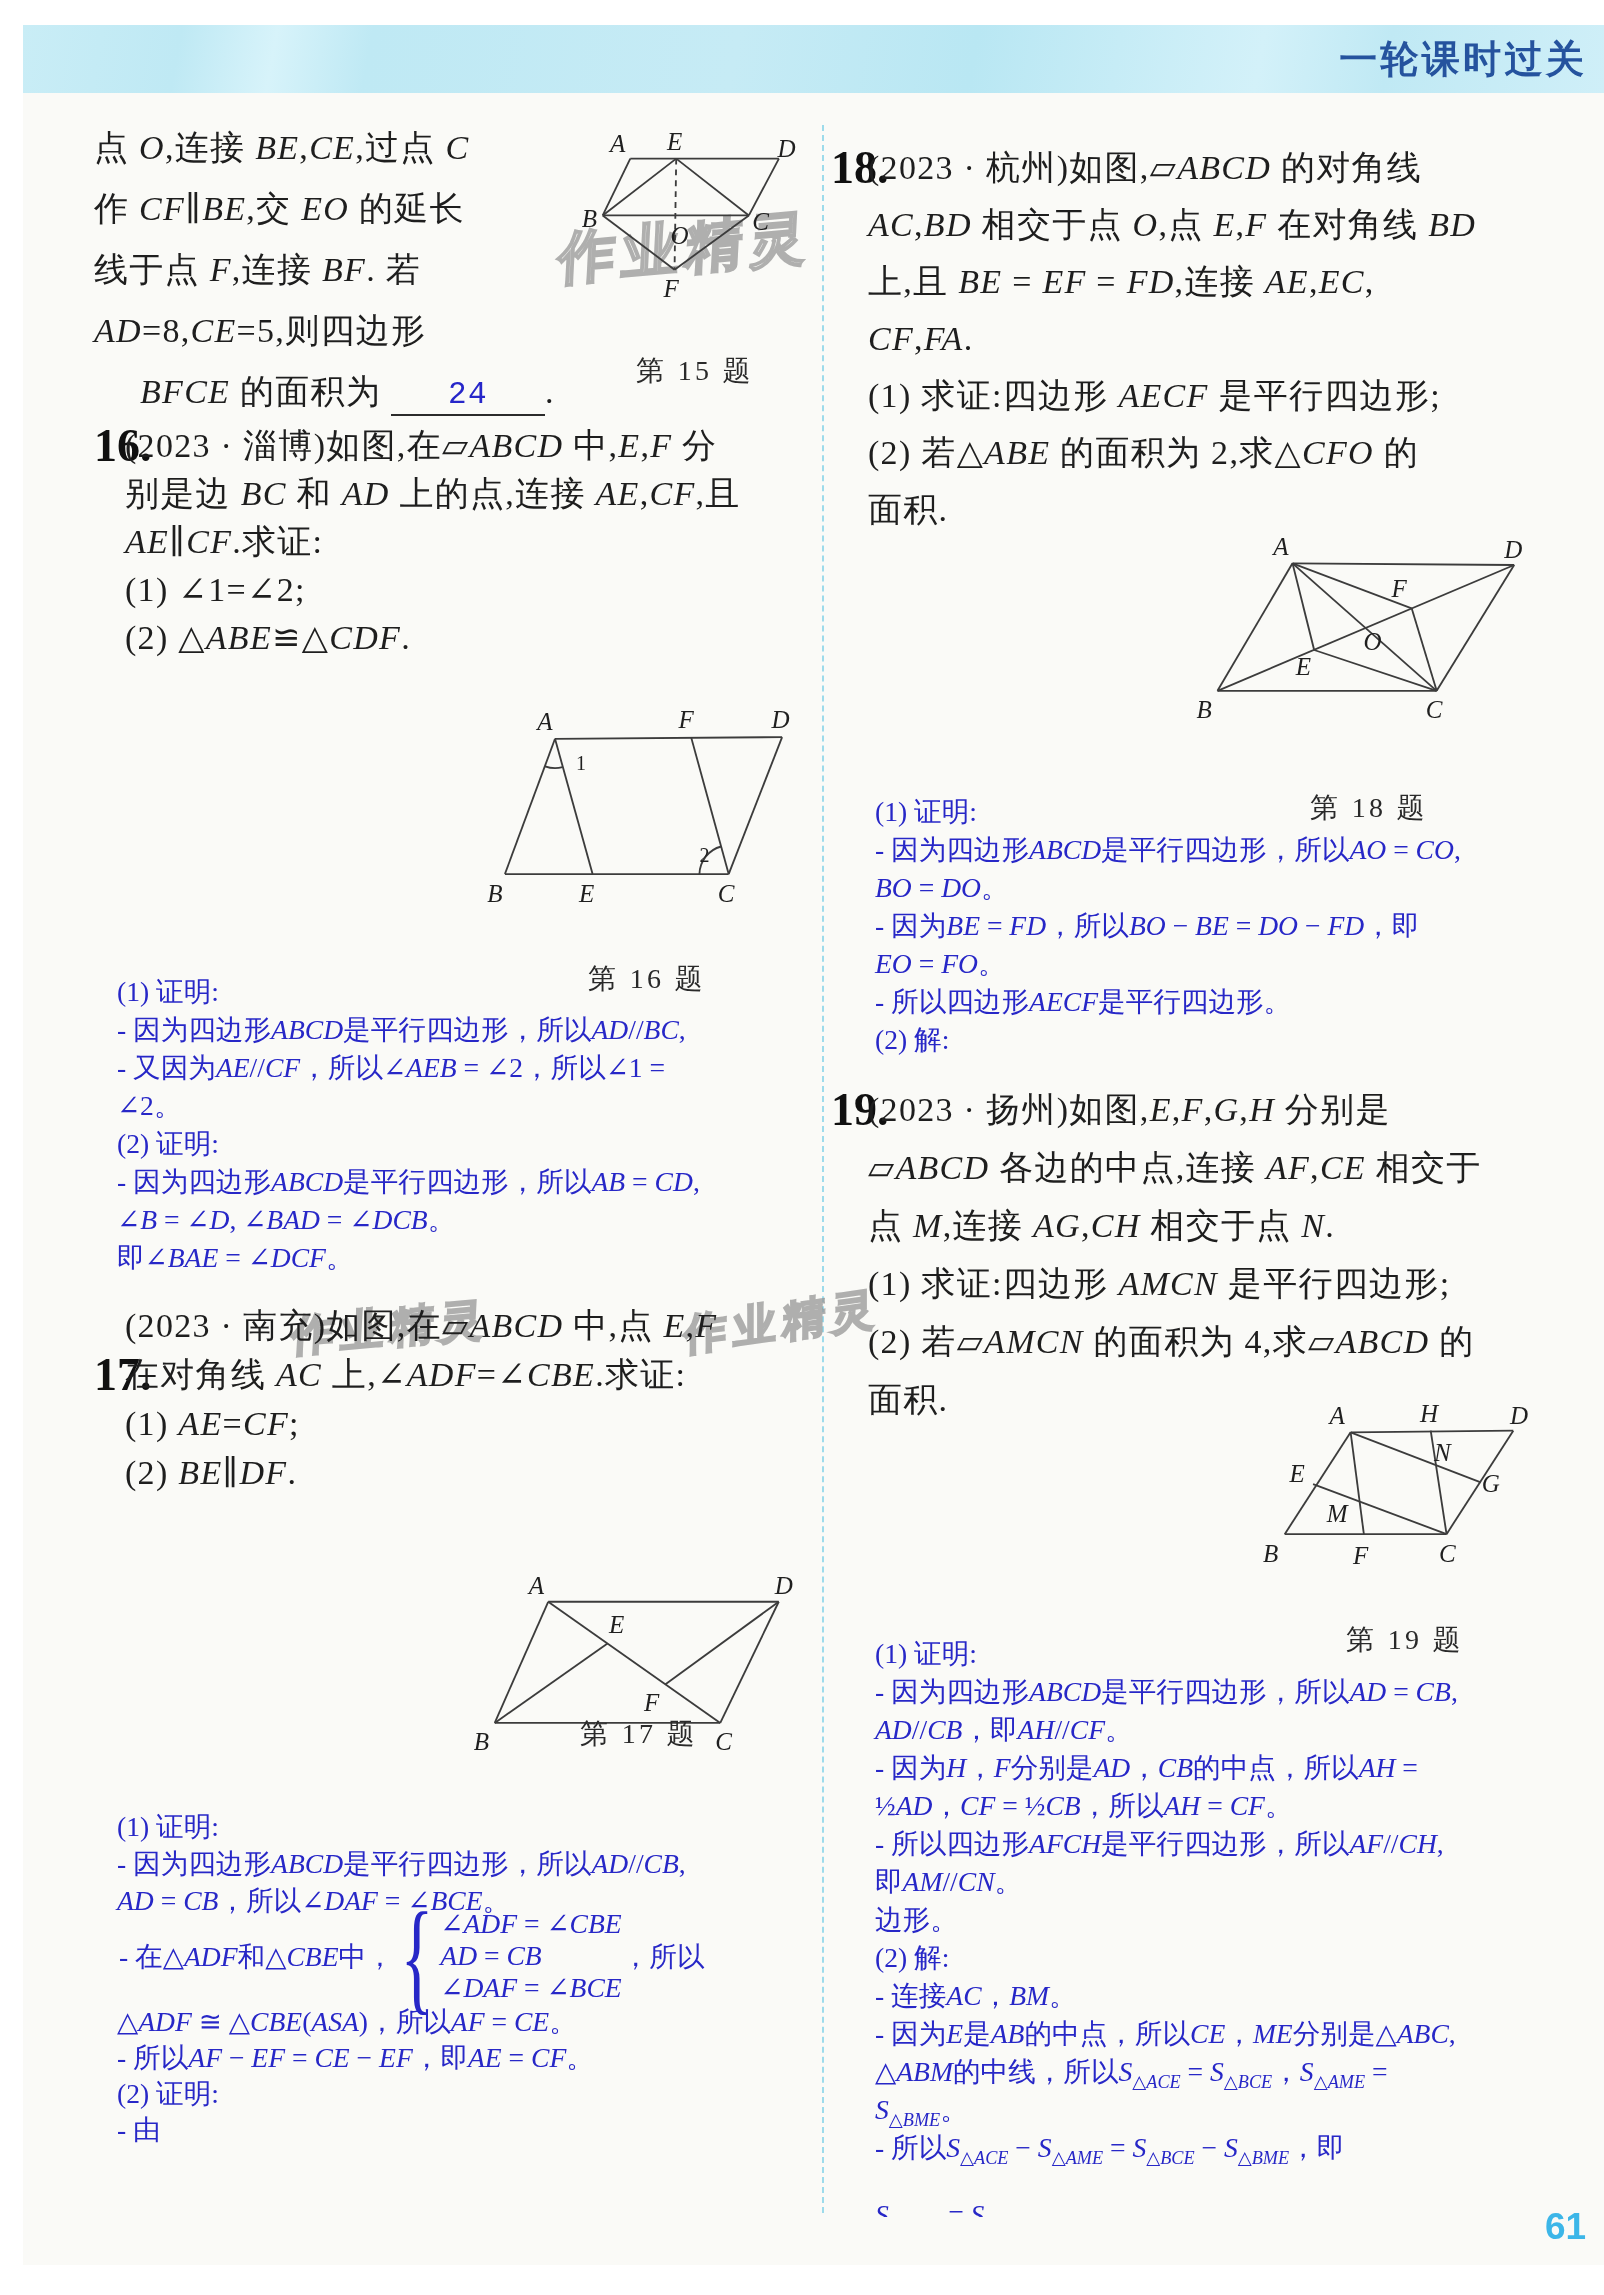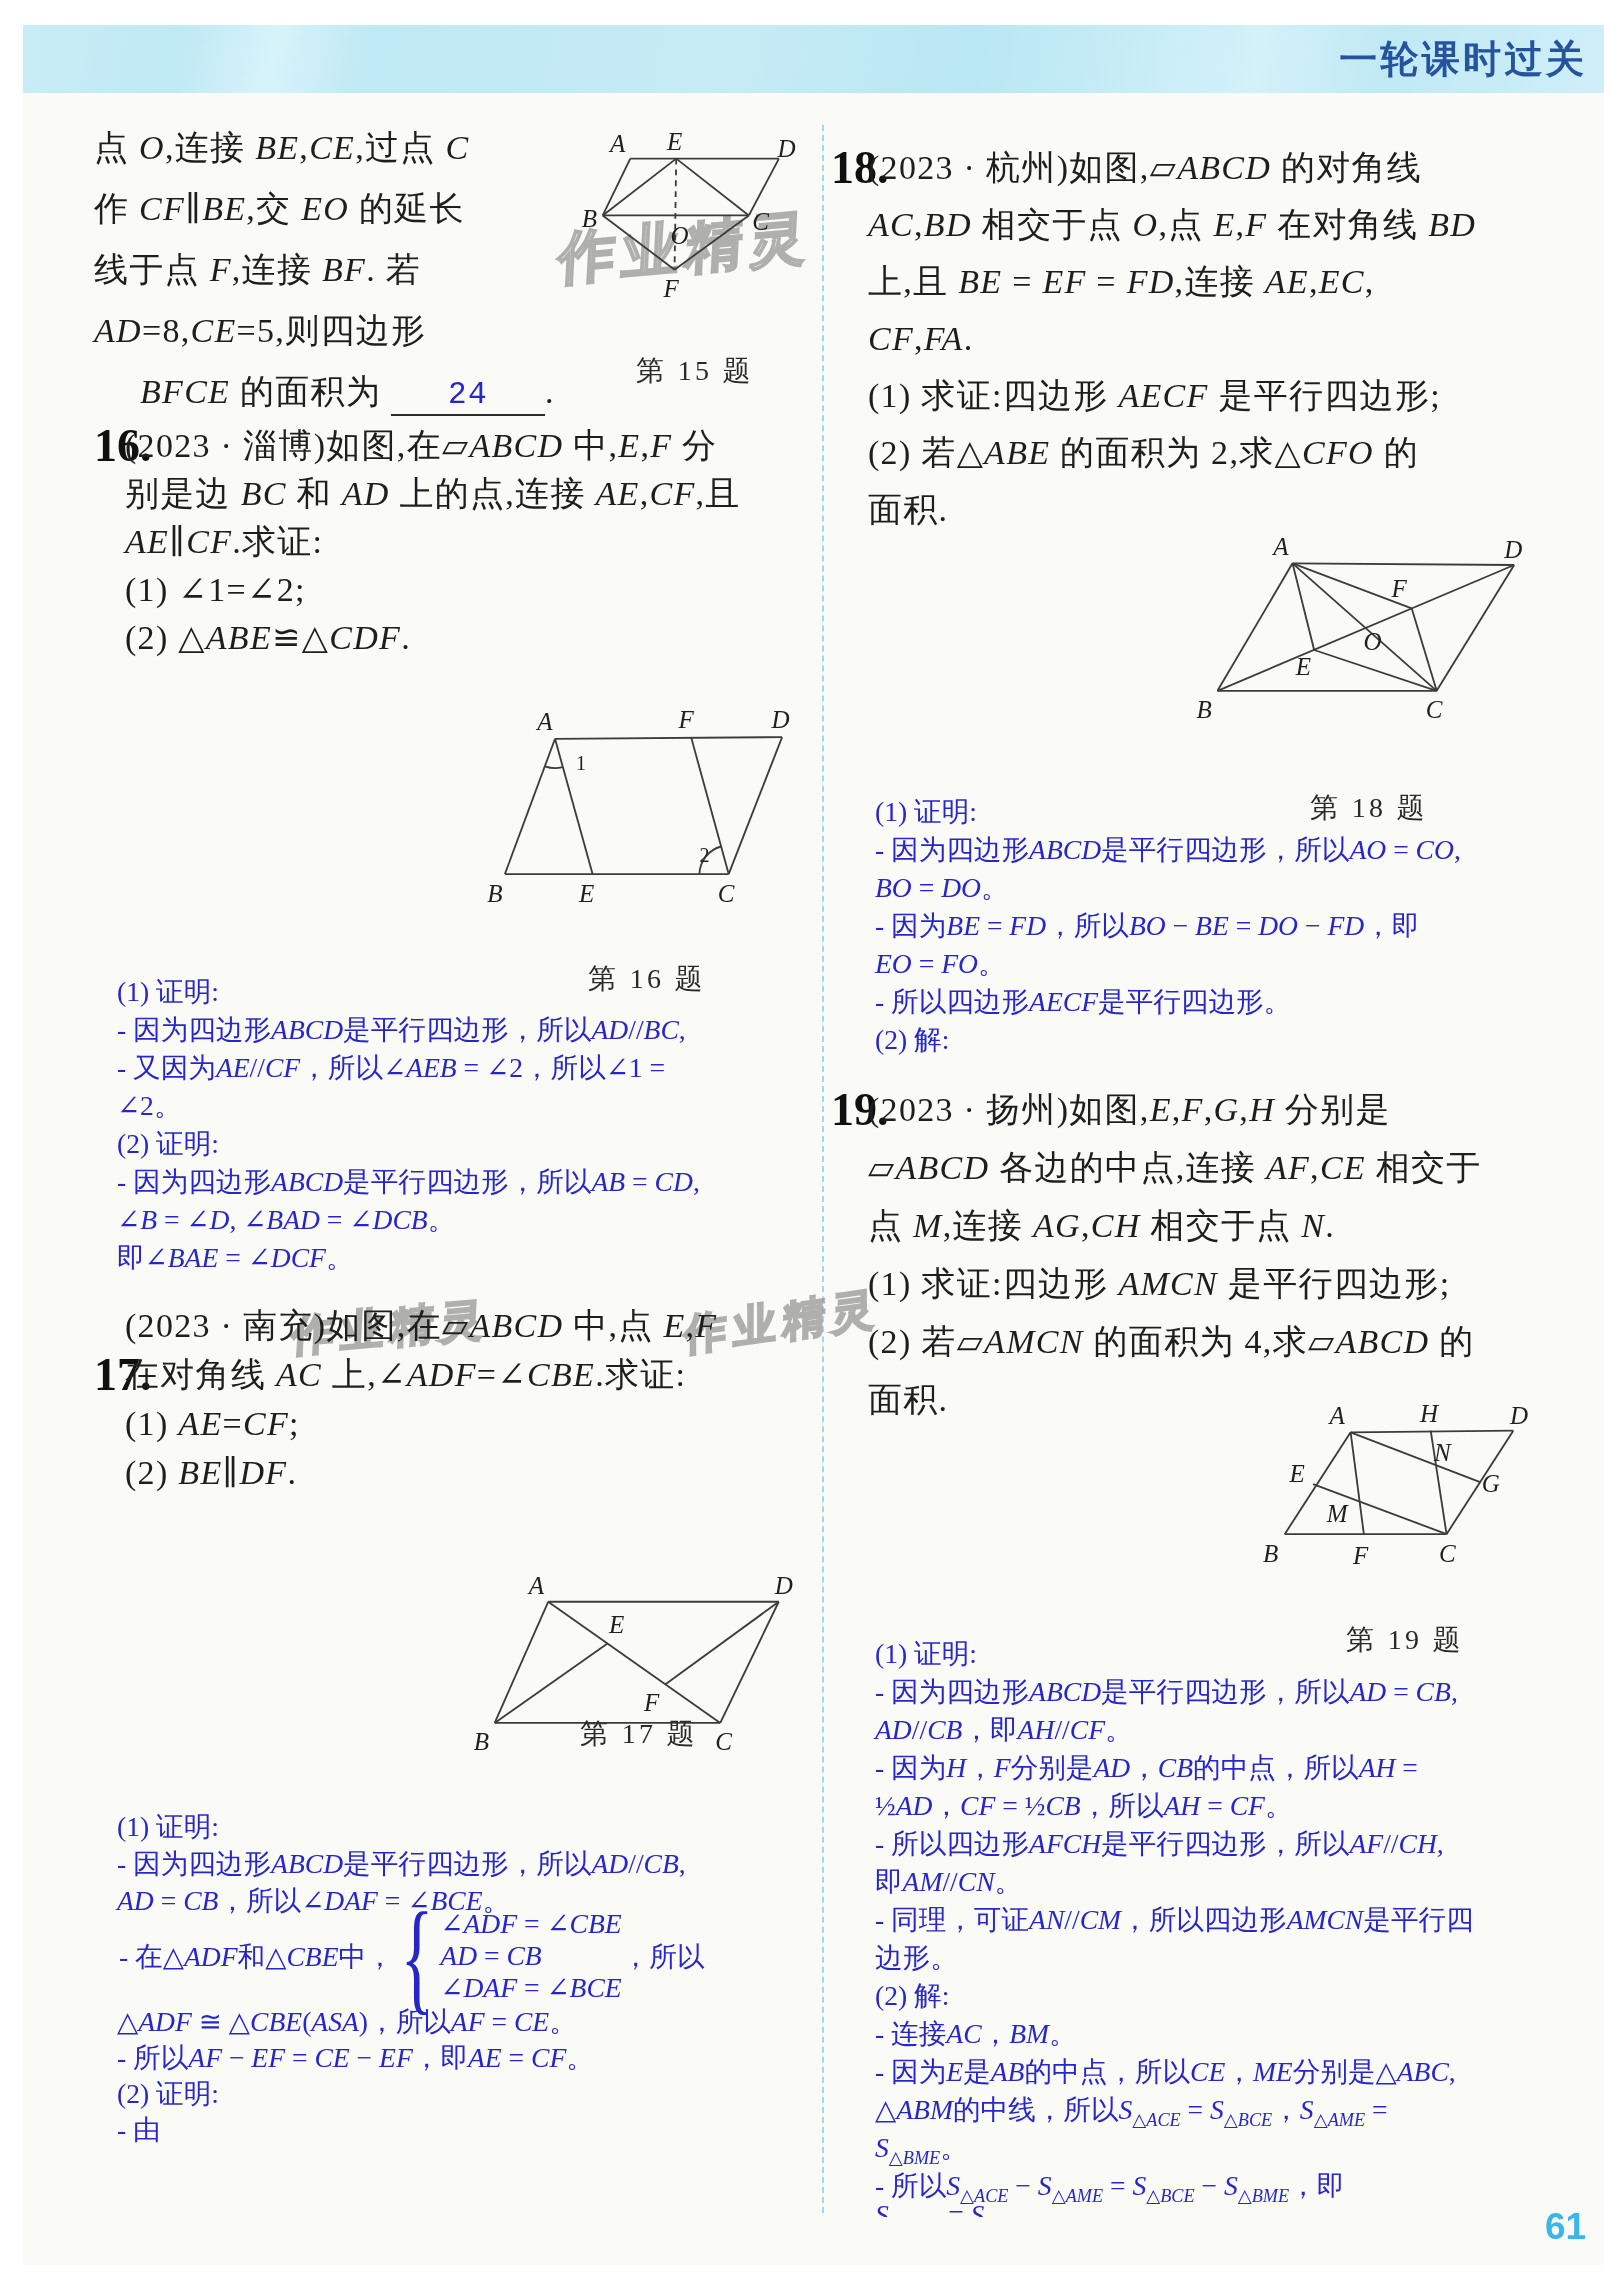--- a/index.html
+++ b/index.html
@@ -245,21 +245,20 @@
 <div class="abs cap" style="left:1305px;top:1578px;">第 19 题</div>
 
 <div class="abs ans" style="left:875px;top:1635px;width:718px;--lh:38px;">
     <div class="line mx">(1) 证明:</div>
     <div class="line mx">- 因为四边形<i>ABCD</i>是平行四边形，所以<i>AD</i> = <i>CB</i>,</div>
     <div class="line mx"><i>AD</i>//<i>CB</i>，即<i>AH</i>//<i>CF</i>。</div>
     <div class="line mx">- 因为<i>H</i>，<i>F</i>分别是<i>AD</i>，<i>CB</i>的中点，所以<i>AH</i> =</div>
     <div class="line mx">½<i>AD</i>，<i>CF</i> = ½<i>CB</i>，所以<i>AH</i> = <i>CF</i>。</div>
     <div class="line mx">- 所以四边形<i>AFCH</i>是平行四边形，所以<i>AF</i>//<i>CH</i>,</div>
     <div class="line mx">即<i>AM</i>//<i>CN</i>。</div>
-    <div class="line mx">- 同理，可证<i>AN</i>//<i>CM</i>，所以四边形<i>AMCN</i>是平行四</div>
     <div class="line mx">边形。</div>
     <div class="line mx">(2) 解:</div>
     <div class="line mx">- 连接<i>AC</i>，<i>BM</i>。</div>
     <div class="line mx">- 因为<i>E</i>是<i>AB</i>的中点，所以<i>CE</i>，<i>ME</i>分别是△<i>ABC</i>,</div>
     <div class="line mx">△<i>ABM</i>的中线，所以<i>S</i><sub>△<i>ACE</i></sub> = <i>S</i><sub>△<i>BCE</i></sub>，<i>S</i><sub>△<i>AME</i></sub> =</div>
     <div class="line mx"><i>S</i><sub>△<i>BME</i></sub>。</div>
     <div class="line mx">- 所以<i>S</i><sub>△<i>ACE</i></sub> − <i>S</i><sub>△<i>AME</i></sub> = <i>S</i><sub>△<i>BCE</i></sub> − <i>S</i><sub>△<i>BME</i></sub>，即</div>
   </div>
 <div class="abs ans clip" style="left:875px;top:2196px;width:718px;--lh:38px;">
   <div class="line mx" style="height:38px;line-height:38px;white-space:pre;"><i>S</i><sub>△<i>ACM</i></sub> = <i>S</i><sub>△<i>BCM</i></sub>。</div>

